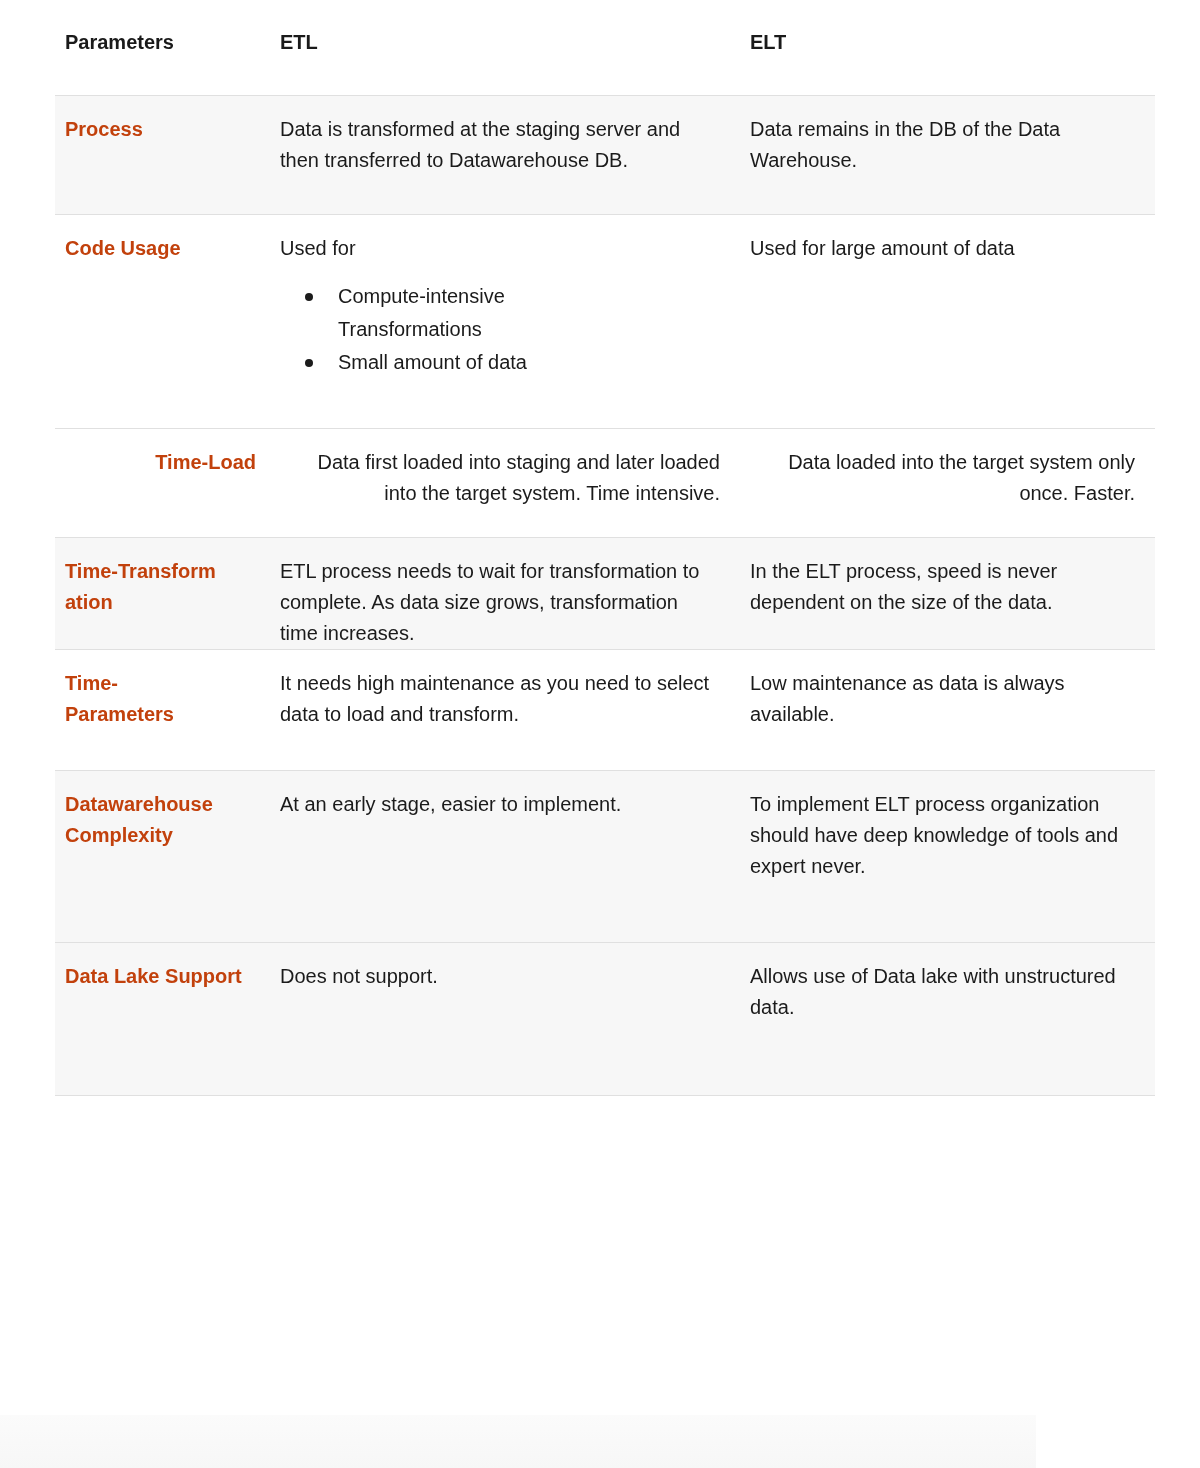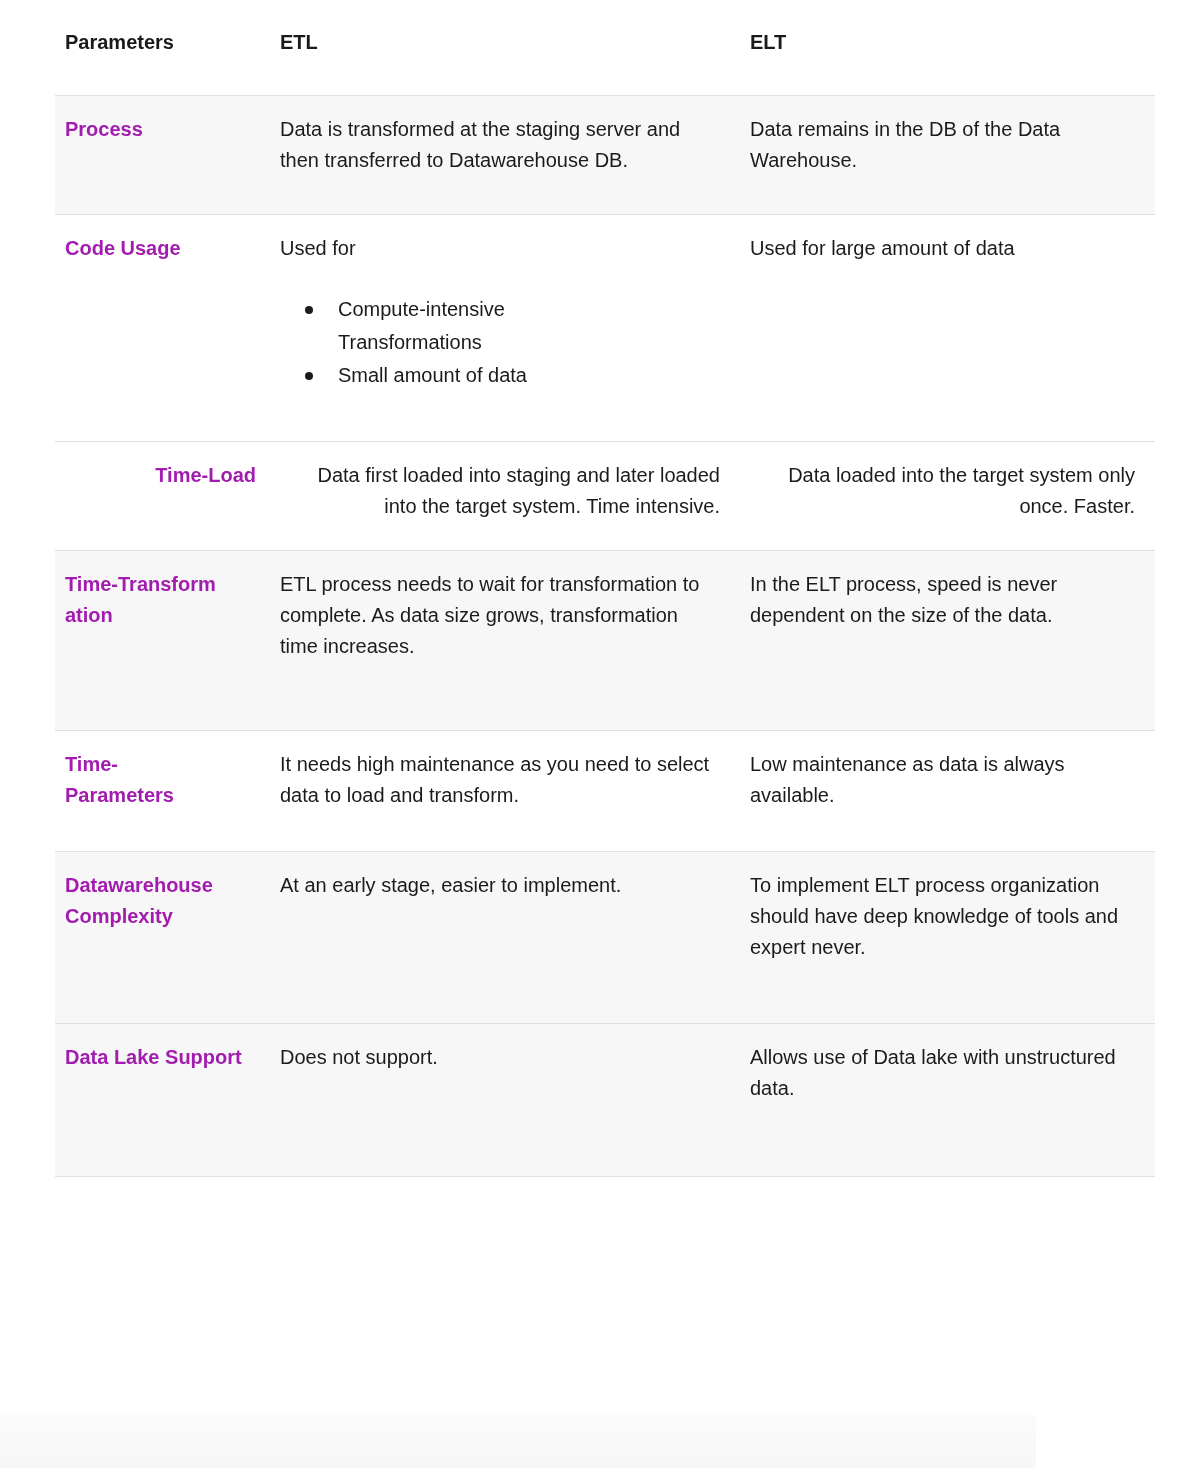--- a/index.html
+++ b/index.html
@@ -65,37 +65,37 @@
     vertical-align: top;
     font-size: 20px;
     line-height: 31px;
     color: #1b1b1b;
     padding: 18px 20px 0 10px;
     border: none;
   }
 
   td.param {
     font-weight: bold;
-    color: #a21caf;
+    color: #c2410c;
     padding-right: 14px;
   }
 
   
   tr.r-process  td { padding-bottom: 38px; }
   tr.r-code     td { padding-bottom: 49px; }
   tr.r-transf   td { padding-bottom: 62px; }
   tr.r-timeload td { padding-bottom: 28px; text-align: right; }
-  tr.r-timetr   td { padding-bottom: 68px; }
+  tr.r-timetr   td { }
   tr.r-timemnt  td { padding-bottom: 40px; }
   tr.r-impl     td { padding-bottom: 60px; }
   tr.r-support  td { padding-bottom: 44px; }
   tr.r-lake     td { padding-bottom: 72px; }
 
   ul.bullets {
-    margin: 29px 0 0 0;
+    margin: 16px 0 0 0;
     padding: 0 0 0 58px;
     list-style: none;
   }
   ul.bullets li {
     position: relative;
     font-size: 20px;
     line-height: 33px;
     color: #1b1b1b;
     margin: 0 0 0 0;
   }

